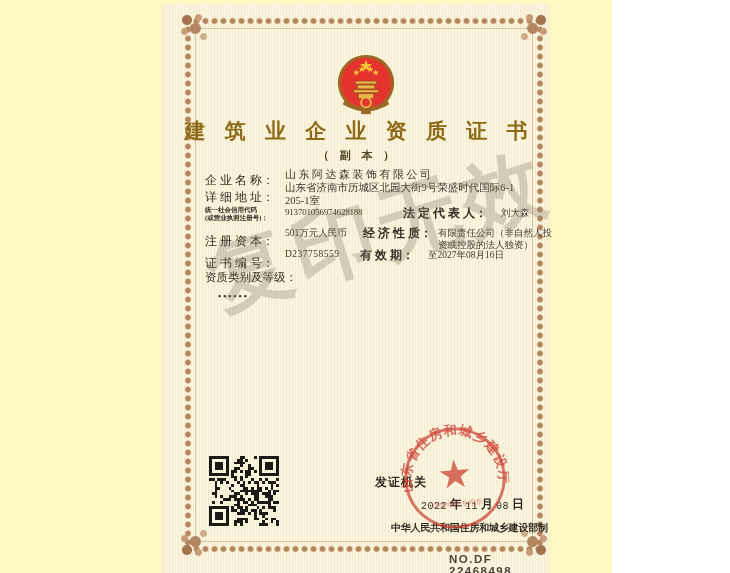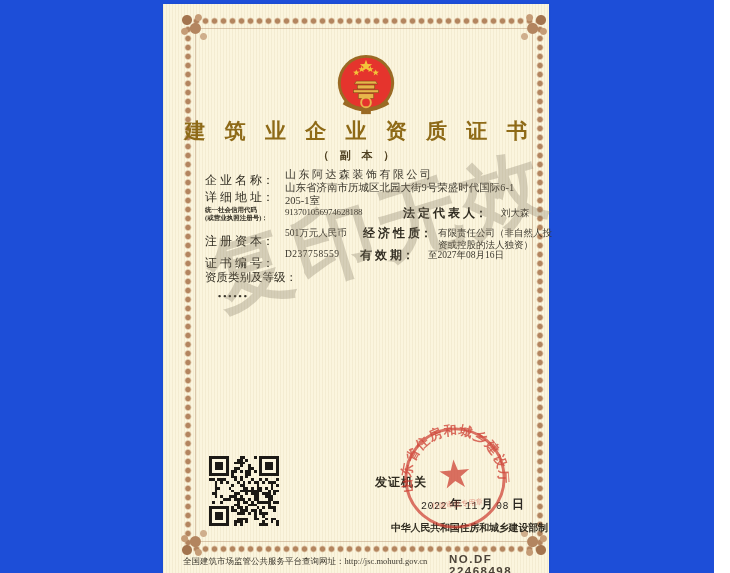--- a/index.html
+++ b/index.html
@@ -1,17 +1,17 @@
 <!DOCTYPE html>
 <html><head>
 <meta charset="utf-8">
 <style>
   html,body{margin:0;padding:0;}
   body{width:730px;height:573px;background:#ffffff;font-family:"Liberation Serif","DejaVu Serif",serif;}
-  .stage{position:relative;width:714px;height:573px;background:#1d4ed8;overflow:hidden;}
+  .stage{position:relative;width:612px;height:573px;background:#fef9c3;overflow:hidden;}
 
   .paper{
     position:absolute;left:163px;top:4px;width:386px;height:569px;
     background-color:#fbf5de;
     background-image:repeating-linear-gradient(90deg, rgba(190,170,120,.12) 0 1px, rgba(0,0,0,0) 1px 3px);
     box-shadow:0 0 2px rgba(0,0,0,.08);
   }
 
   
   .frame{
@@ -368,17 +368,16 @@
       <path fill="#cc372b" opacity="0.8" d="M55 36 L58.6 47.1 L70.2 47.1 L60.8 53.9 L64.4 64.9 L55 58.1 L45.6 64.9 L49.2 53.9 L39.8 47.1 L51.4 47.1 Z"></path>
       <text x="55" y="84" font-size="7.5" fill="#cc372b" opacity="0.55" text-anchor="middle">行政审批专用章</text>
     </svg>
 
     <div class="dateline">
       <span class="num">2022</span><span class="unit">年</span><span class="num">11</span><span class="unit">月</span><span class="num">08</span><span class="unit">日</span>
     </div>
 
     <div class="madeby">中华人民共和国住房和城乡建设部制</div>
 
-    <div class="footer-url">全国建筑市场监管公共服务平台查询网址：http://jsc.mohurd.gov.cn</div>
     <div class="serial">NO.DF 22468498</div>
 
   </div>
 </div>
 
 </body></html>

